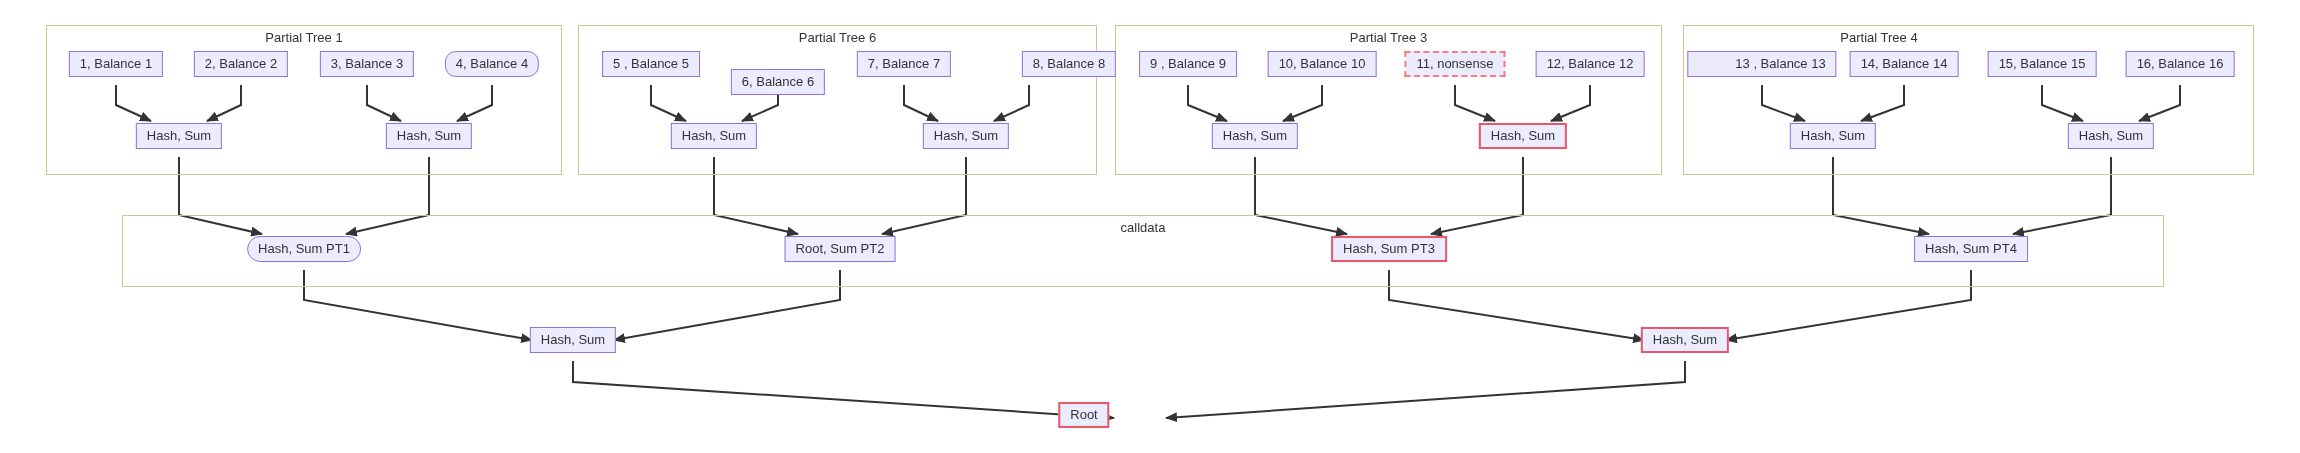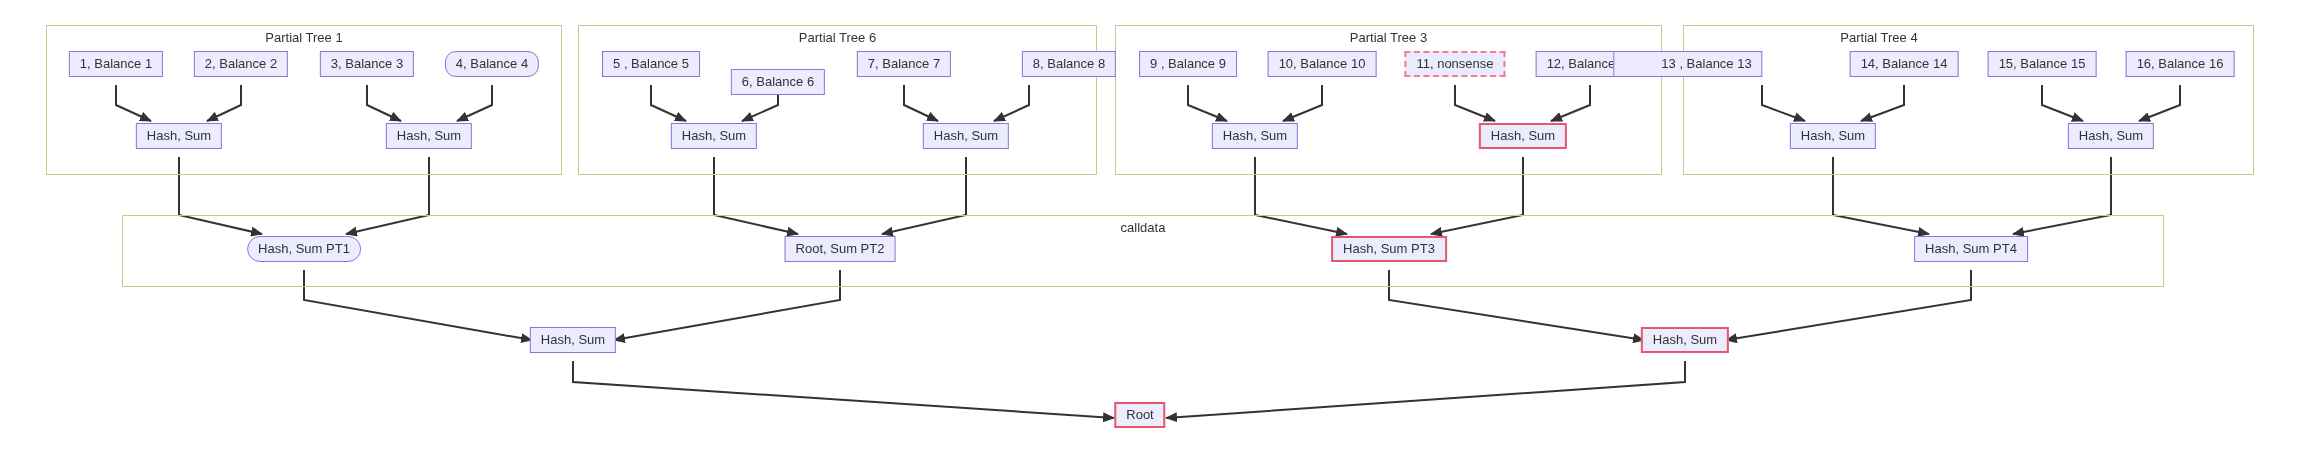--- a/index.html
+++ b/index.html
@@ -87,32 +87,32 @@
     <div class="node" style="left: 367px; top: 51px;">3, Balance 3</div>
     <div class="node" style="left: 492px; top: 51px; border-radius: 11px;">4, Balance 4</div>
     <div class="node" style="left: 651px; top: 51px;">5 , Balance 5</div>
     <div class="node" style="left: 778px; top: 69px;">6, Balance 6</div>
     <div class="node" style="left: 904px; top: 51px;">7, Balance 7</div>
     <div class="node" style="left: 1029px; top: 51px; margin-left: 40px;">8, Balance 8</div>
     <div class="node" style="left: 1188px; top: 51px;">9 , Balance 9</div>
     <div class="node" style="left: 1322px; top: 51px;">10, Balance 10</div>
     <div class="node invalid" style="left: 1455px; top: 51px;">11, nonsense</div>
     <div class="node" style="left: 1590px; top: 51px;">12, Balance 12</div>
-    <div class="node" style="left: 1688px; top: 51px; padding-left: 47px;">13 , Balance 13</div>
+    <div class="node" style="left: 1762px; top: 51px; padding-left: 47px;">13 , Balance 13</div>
     <div class="node" style="left: 1904px; top: 51px;">14, Balance 14</div>
     <div class="node" style="left: 2042px; top: 51px;">15, Balance 15</div>
     <div class="node" style="left: 2180px; top: 51px;">16, Balance 16</div>
     <div class="node" style="left: 179px; top: 123px;">Hash, Sum</div>
     <div class="node" style="left: 429px; top: 123px;">Hash, Sum</div>
     <div class="node" style="left: 714px; top: 123px;">Hash, Sum</div>
     <div class="node" style="left: 966px; top: 123px;">Hash, Sum</div>
     <div class="node" style="left: 1255px; top: 123px;">Hash, Sum</div>
     <div class="node error" style="left: 1523px; top: 123px;">Hash, Sum</div>
     <div class="node" style="left: 1833px; top: 123px;">Hash, Sum</div>
     <div class="node" style="left: 2111px; top: 123px;">Hash, Sum</div>
     <div class="node" style="left: 304px; top: 236px; border-radius: 14px;">Hash, Sum PT1</div>
     <div class="node" style="left: 840px; top: 236px;">Root, Sum PT2</div>
     <div class="node error" style="left: 1389px; top: 236px;">Hash, Sum PT3</div>
     <div class="node" style="left: 1971px; top: 236px;">Hash, Sum PT4</div>
     <div class="node" style="left: 573px; top: 327px;">Hash, Sum</div>
     <div class="node error" style="left: 1685px; top: 327px;">Hash, Sum</div>
-    <div class="node error" style="left: 1140px; top: 402px;">Root</div>
+    <div class="node error" style="left: 1084px; top: 402px;">Root</div>
   </div>
 
 </body></html>

